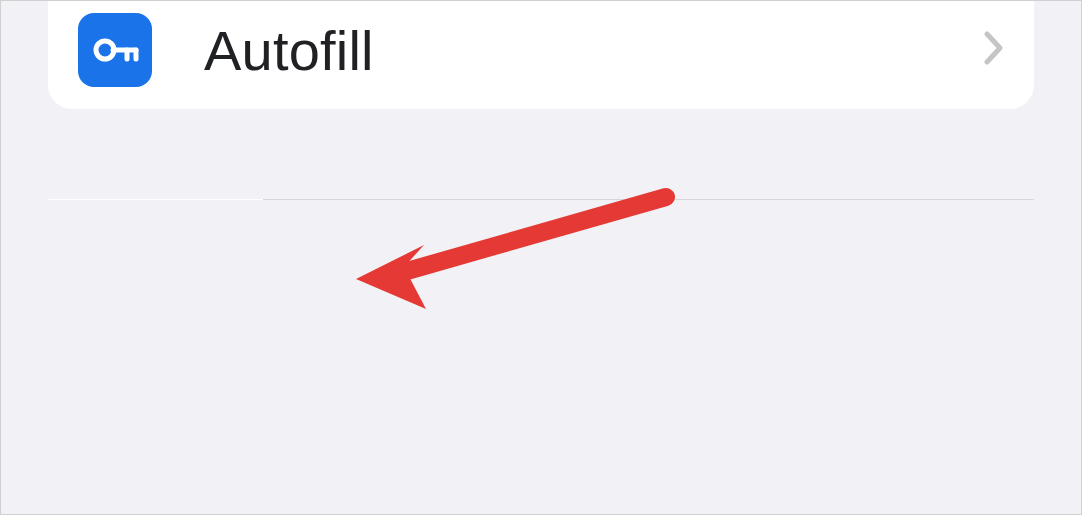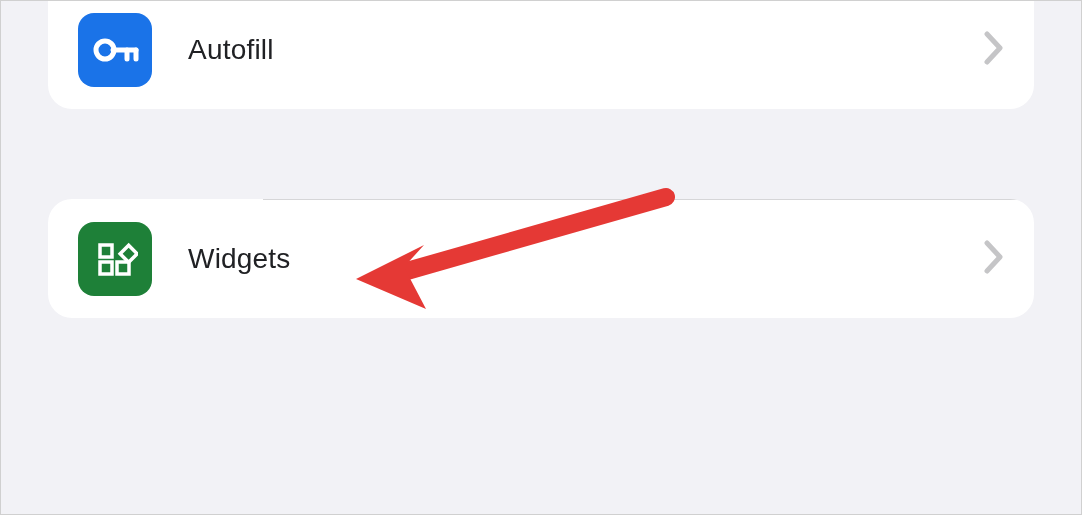--- a/index.html
+++ b/index.html
@@ -43,23 +43,23 @@
       height: 74px;
       border-radius: 16px;
       display: flex;
       align-items: center;
       justify-content: center;
       flex-shrink: 0;
     }
     .icon-blue { background: #1A73E8; }
     .icon-green { background: #1E8038; }
     .row-label {
-      font-size: 28px;
+      font-size: 56px;
       color: #202124;
-      margin-left: 36px;
+      margin-left: 52px;
       flex: 1;
       letter-spacing: 0.2px;
     }
     .chevron {
       color: #C5C5C7;
       flex-shrink: 0;
     }
     .divider {
       height: 1px;
       background: #D6D6D8;
@@ -93,36 +93,20 @@
           <path d="M3 3 L16 17 L3 31" stroke="#C5C5C7" stroke-width="5" stroke-linecap="round" stroke-linejoin="round" fill="none"></path>
         </svg>
       </div>
     </div>
   </div>
 
   <div class="group">
 
     <div class="divider"></div>
 
-    <div class="settings-row">
-      <div class="icon-wrap icon-green">
-        <svg width="46" height="46" viewBox="0 0 46 46" fill="none">
-          <rect x="8" y="9" width="12" height="12" stroke="#FFFFFF" stroke-width="3.5" fill="none"></rect>
-          <rect x="8" y="26" width="12" height="12" stroke="#FFFFFF" stroke-width="3.5" fill="none"></rect>
-          <rect x="25" y="26" width="12" height="12" stroke="#FFFFFF" stroke-width="3.5" fill="none"></rect>
-          <rect x="31" y="7" width="12" height="12" stroke="#FFFFFF" stroke-width="3.5" fill="none" transform="rotate(45 31 15)"></rect>
-        </svg>
-      </div>
-      <div class="row-label">Widgets</div>
-      <div class="chevron">
-        <svg width="20" height="34" viewBox="0 0 20 34" fill="none">
-          <path d="M3 3 L16 17 L3 31" stroke="#C5C5C7" stroke-width="5" stroke-linecap="round" stroke-linejoin="round" fill="none"></path>
-        </svg>
-      </div>
-    </div>
   </div>
 
 </div>
 
 <svg class="annotation-arrow" width="340" height="140" viewBox="0 0 340 140">
   <defs>
     <marker id="arrowhead" markerWidth="12" markerHeight="12" refX="3" refY="6" orient="auto">
       <path d="M0,0 L12,6 L0,12 L3,6 Z" fill="#E53935"></path>
     </marker>
   </defs>

